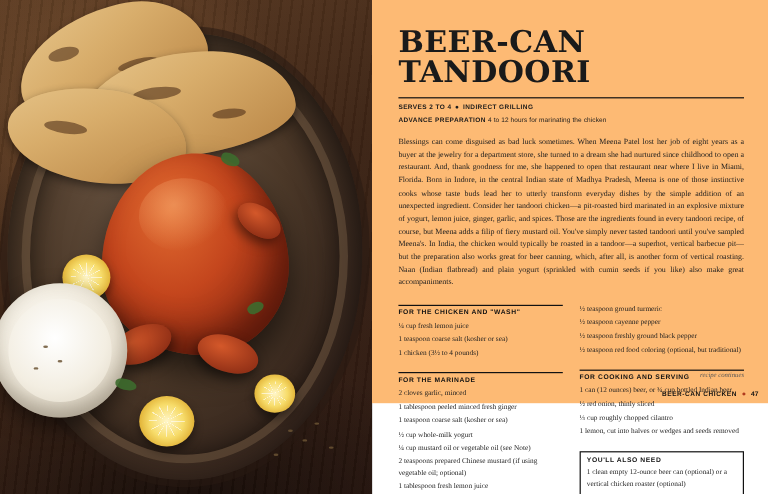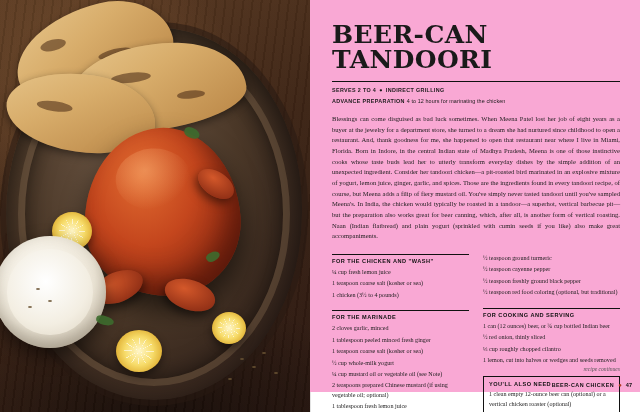--- a/index.html
+++ b/index.html
@@ -108,22 +108,22 @@
   }
   .herb {
     position:absolute; background:#3d6b2e; border-radius:40% 60% 50% 50%;
     opacity:.9;
   }
   .seed { position:absolute; width:4px; height:2px; border-radius:50%; background:#6b5334; opacity:.85; }
 
   
   .page-right {
     position: relative;
-    width: 330px; height: 392px;
-    background: #f9a8d4;
+    width: 330px; height: 336px;
+    background: #fdba74;
     padding: 22px 20px 0 22px;
   }
   .recipe-title {
     font-family: "DejaVu Serif", serif;
     font-weight: 700;
     font-size: 25px;
     letter-spacing: .4px;
     color: #1a1a1a;
     line-height: 1;
     margin: 0 0 9px 0;

